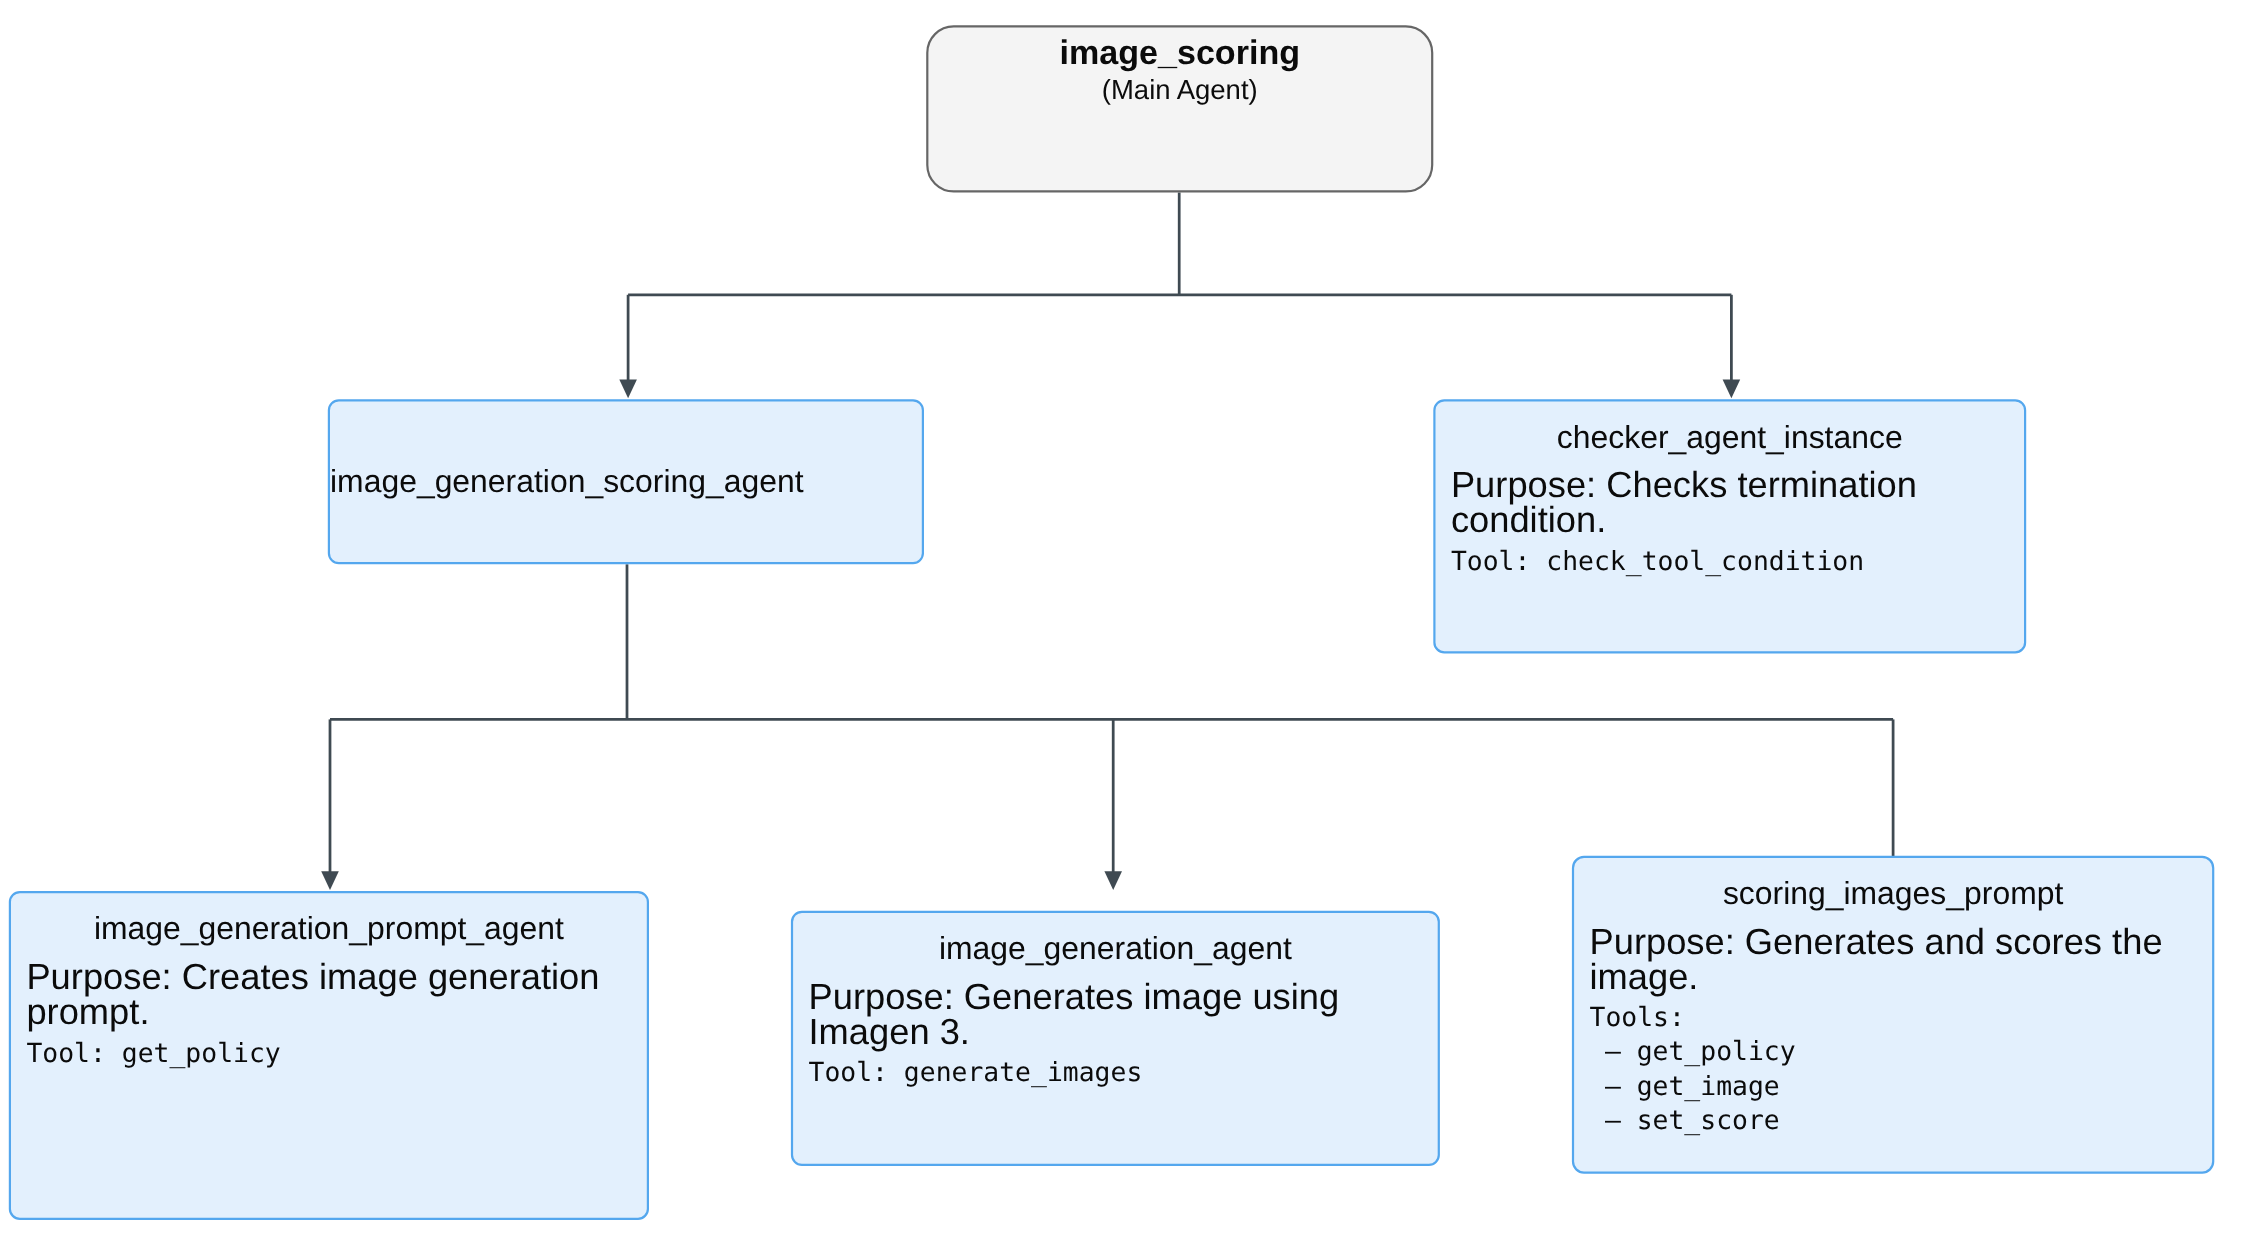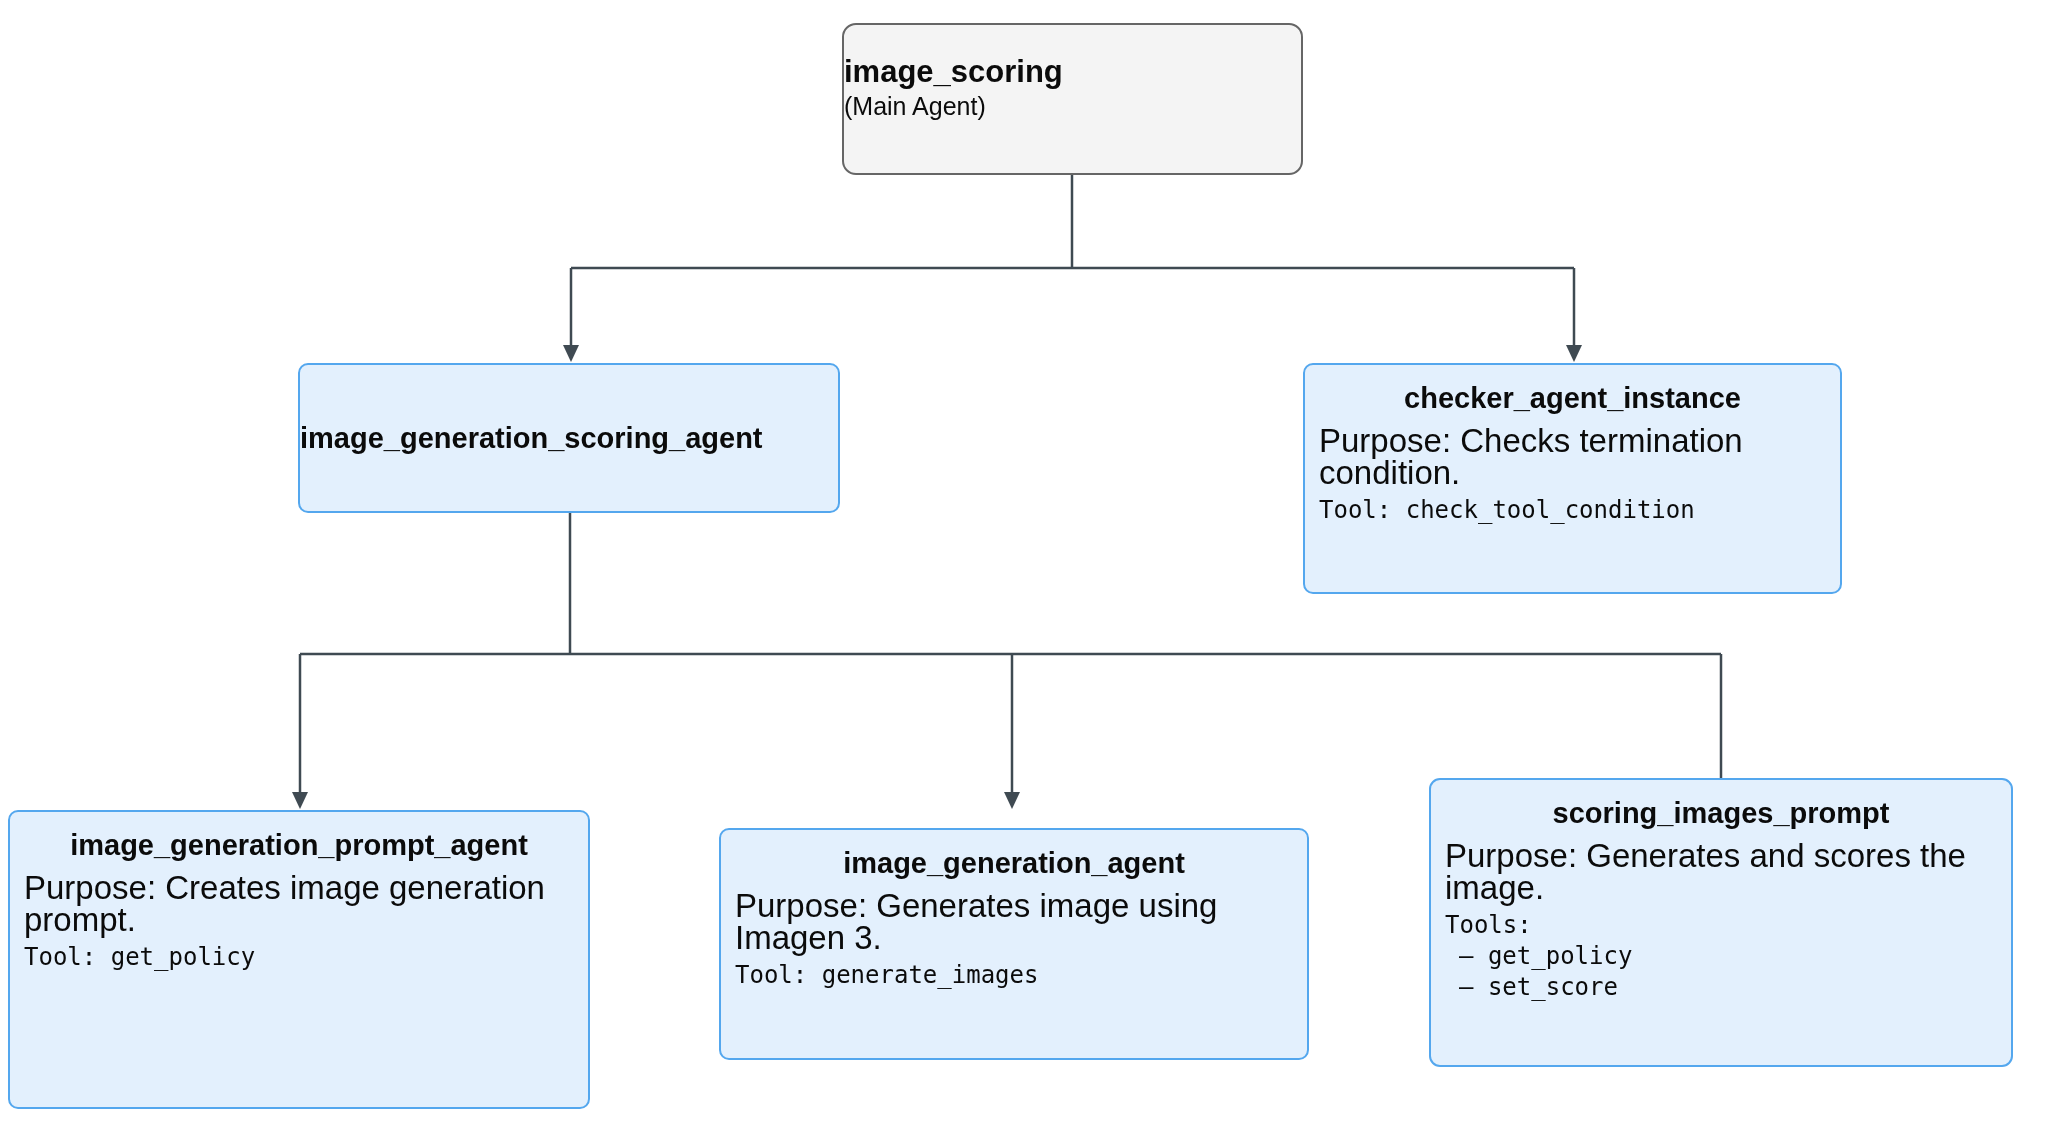--- a/index.html
+++ b/index.html
@@ -12,28 +12,28 @@
   .arrowhead{fill:var(--line-color,#3f4a52);stroke:none;}
 
   .node{
     position:absolute;box-sizing:border-box;border-radius:10px;
     background:var(--node-fill,#e3f0fd);
     border:2px solid var(--node-border,#54a7ee);
   }
   .node.root{
     background:var(--root-fill,#f4f4f4);
     border:2.5px solid var(--root-border,#666666);
-    border-radius:14px;text-align:left;padding-top:28px;
+    border-radius:25px;text-align:center;padding-top:4px;
   }
   .root-title{font-size:31px;font-weight:bold;line-height:38px;}
   .root-subtitle{font-size:25px;line-height:31px;}
 
   .node.label-only{display:flex;align-items:center;}
   .node-title{
-    font-size:29px;font-weight:bold;line-height:34px;text-align:center;white-space:nowrap;
+    font-size:29px;font-weight:normal;line-height:34px;text-align:center;white-space:nowrap;
   }
   .node.detail{padding:16px 14px 12px 14px;}
   .node.detail .node-title{margin-bottom:10px;}
   .purpose{font-size:33px;line-height:32px;margin-bottom:6px;}
   .mono{
     font-family:"DejaVu Sans Mono","Liberation Mono",monospace;
     font-size:24px;line-height:31px;
   }
   .tool-list-item{padding-left:14px;}
 </style>
@@ -84,14 +84,15 @@
   <div class="node-title">image_generation_agent</div>
   <div class="purpose">Purpose: Generates image using Imagen 3.</div>
   <div class="mono">Tool: generate_images</div>
 </div>
 
 <div class="node detail" style="left:1429px;top:778px;width:584px;height:289px;border-radius:11px;">
   <div class="node-title">scoring_images_prompt</div>
   <div class="purpose">Purpose: Generates and scores the image.</div>
   <div class="mono">Tools:</div>
   <div class="mono tool-list-item">– get_policy</div>
+  <div class="mono tool-list-item">– get_image</div>
   <div class="mono tool-list-item">– set_score</div>
 </div>
 
 </body></html>

